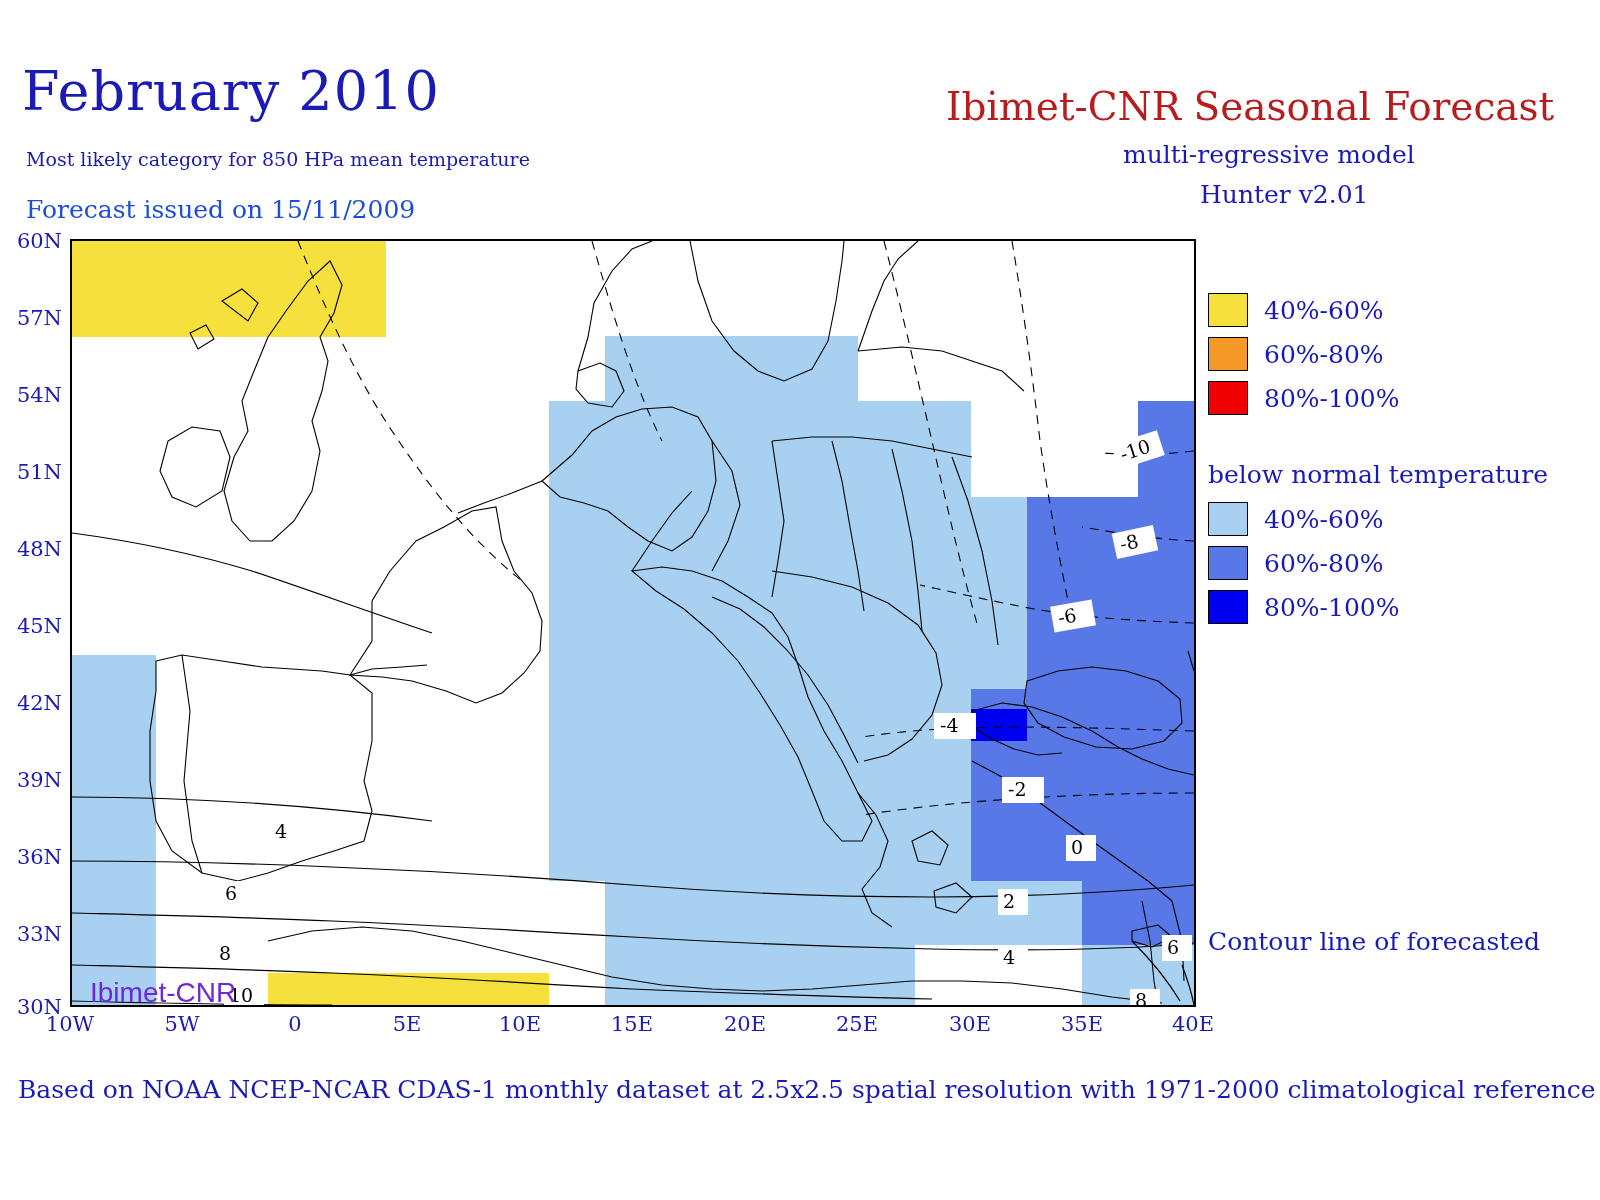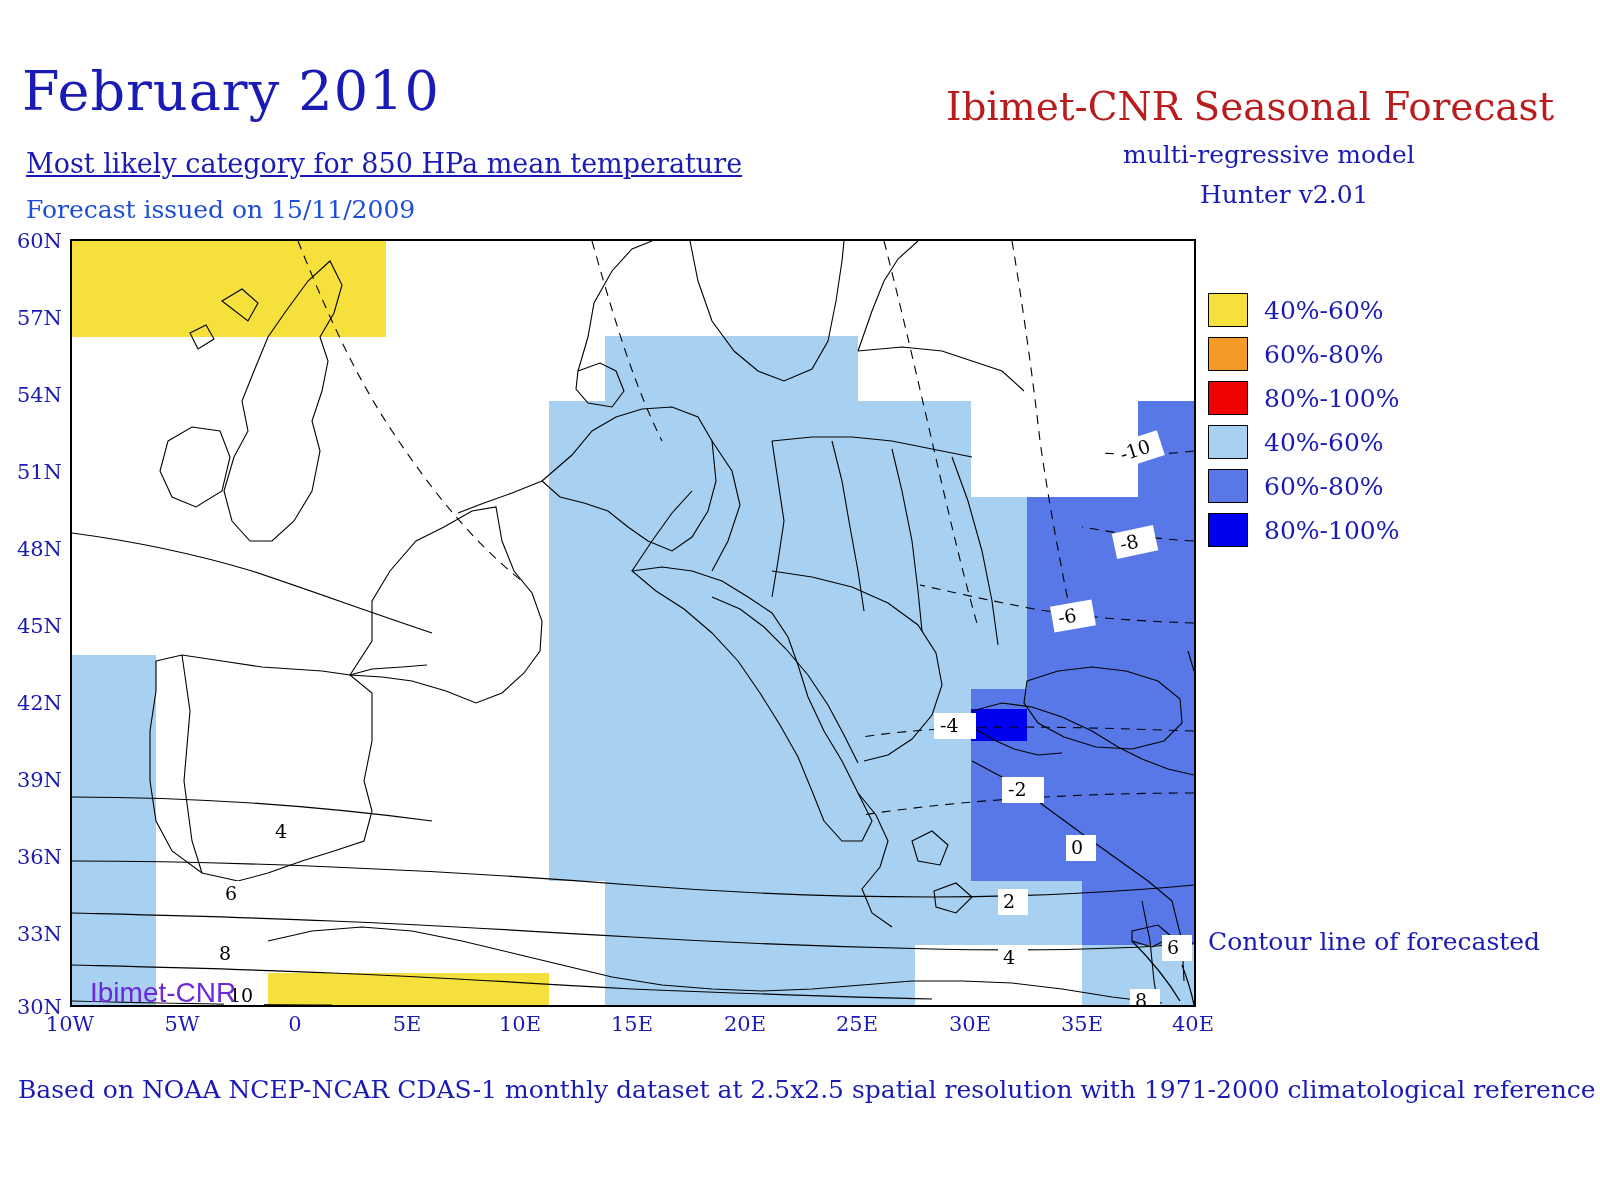--- a/index.html
+++ b/index.html
@@ -1,19 +1,19 @@
 <!DOCTYPE html>
 <html><head>
 <meta charset="utf-8">
 <style>
   html,body{margin:0;padding:0;background:#ffffff;}
   body{width:1600px;height:1200px;position:relative;font-family:"DejaVu Serif",serif;overflow:hidden;}
   
   #title-main{position:absolute;left:22px;top:60px;font-size:54px;color:#1a1ab4;font-family:"DejaVu Serif",serif;letter-spacing:1px;}
-  #subtitle-1{position:absolute;left:26px;top:148px;font-size:27px;color:#1a1ab4;text-decoration:underline;}
+  #subtitle-1{position:absolute;left:26px;top:148px;font-size:19px;color:#1a1ab4;}
   #subtitle-2{position:absolute;left:26px;top:195px;font-size:25px;color:#1d4ed8;}
   #org-title{position:absolute;left:938px;top:84px;font-size:39px;color:#b91c1c;margin-left:8px;}
   #model-line1{position:absolute;left:1123px;top:140px;font-size:25px;color:#1a1ab4;}
   #model-line2{position:absolute;left:1200px;top:180px;font-size:25px;color:#1a1ab4;}
   #footer-note{position:absolute;left:18px;top:1075px;font-size:25px;color:#1a1ab4;white-space:nowrap;}
 
   
   #plot{position:absolute;left:70px;top:239px;width:1126px;height:768px;border:2px solid #000;box-sizing:border-box;background:#fff;overflow:hidden;}
   #plot svg{position:absolute;left:0;top:0;}
 
@@ -247,20 +247,21 @@
   </div>
   <div class="lg-row">
     <span class="lg-swatch" style="background:#f59a28"></span>
     <span class="lg-text">60%-80%</span>
   </div>
   <div class="lg-row">
     <span class="lg-swatch" style="background:#f00000"></span>
     <span class="lg-text">80%-100%</span>
   </div>
 
+  <div class="lg-sub" style="margin-top:40px;">below normal temperature</div>
   <div class="lg-row">
     <span class="lg-swatch" style="background:#a8d0f0"></span>
     <span class="lg-text">40%-60%</span>
   </div>
   <div class="lg-row">
     <span class="lg-swatch" style="background:#5878e8"></span>
     <span class="lg-text">60%-80%</span>
   </div>
   <div class="lg-row">
     <span class="lg-swatch" style="background:#0000f0"></span>

